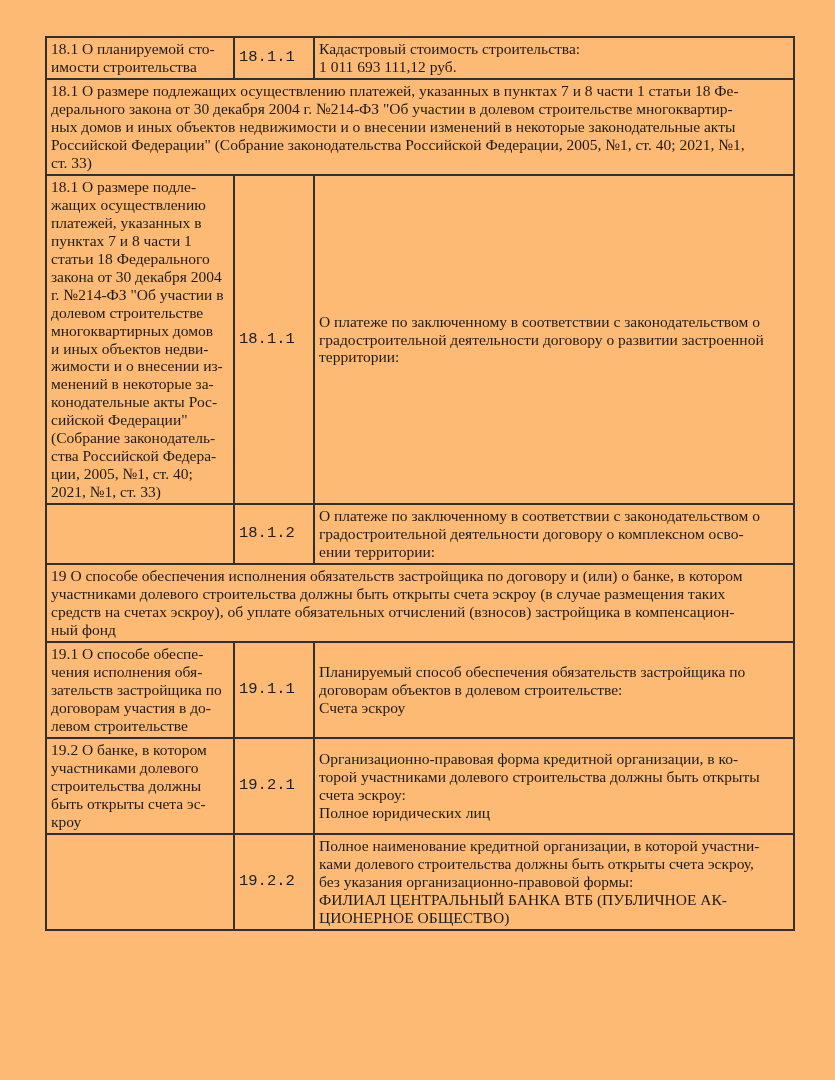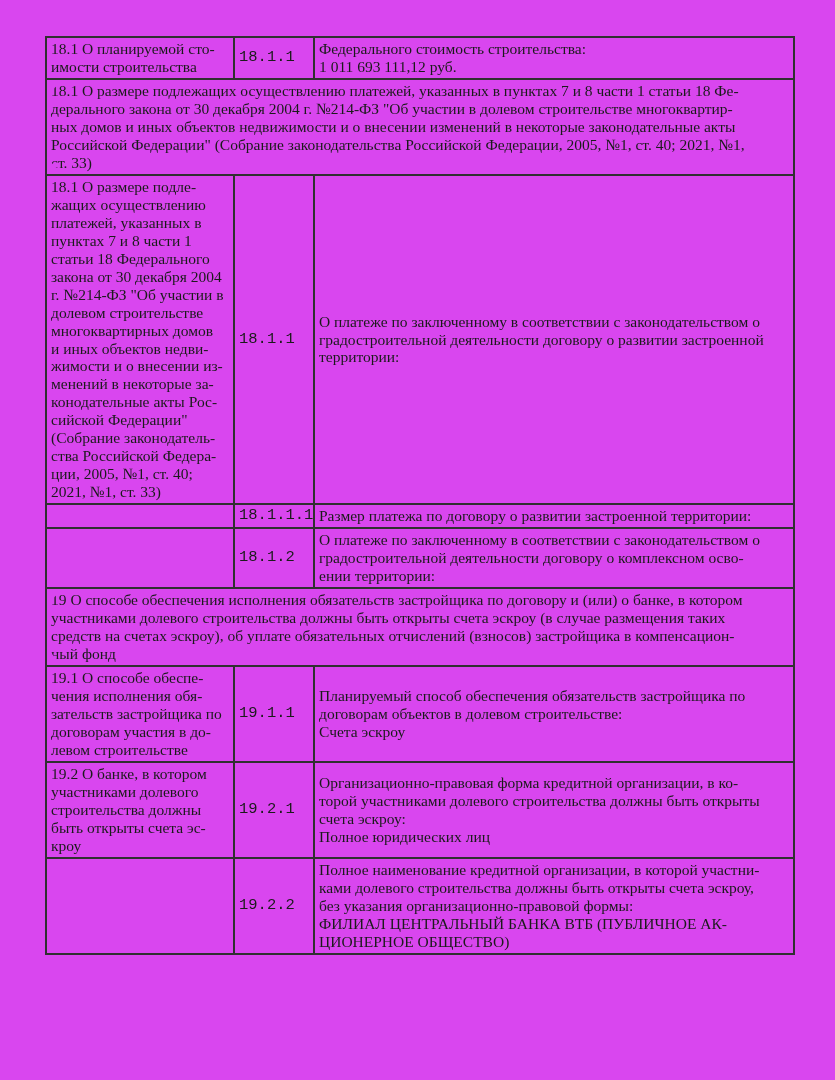--- a/index.html
+++ b/index.html
@@ -7,41 +7,41 @@
     padding: 0;
     background: #ffffff;
     font-family: "Liberation Serif", "DejaVu Serif", serif;
     color: #1b1b1b;
   }
   .page {
     width: 835px;
     height: 1080px;
     box-sizing: border-box;
     padding: 36px 40px 0 45px;
-    background: #d946ef;
+    background: #fdba74;
     overflow: hidden;
   }
   table.decl {
     border-collapse: collapse;
     table-layout: fixed;
     width: 750px;
     font-size: 15.5px;
     line-height: 1.16;
   }
   table.decl td {
     border: 2px solid #303030;
     vertical-align: middle;
     padding: 2px 4px;
     overflow: hidden;
   }
   td.c1 { padding: 1px 3px; }
   td.c2 { padding: 1px 3px; font-family: Liberation Mono, monospace; }
   .txt { white-space: pre-line; }
   .field-value { font-weight: normal; }
-  td.span-cell { padding: 2px 4px; border-radius: 25px; }
+  td.span-cell { padding: 2px 4px; }
 </style>
 </head>
 <body>
 
 <div class="page">
   <table class="decl">
     <colgroup>
       <col style="width:188px">
       <col style="width:80px">
       <col>
@@ -50,21 +50,21 @@
 
       <tr>
         <td class="c1">
             <div class="txt">18.1 О планируемой сто-
 имости строительства</div>
           </td>
         <td class="c2">
             <div class="txt">18.1.1</div>
           </td>
         <td class="c3">
-            <div class="txt">Федерального стоимость строительства:</div>
+            <div class="txt">Кадастровый стоимость строительства:</div>
             <div class="txt field-value">1 011 693 111,12 руб.</div>
           </td>
       </tr>
 
       <tr>
         <td class="span-cell" colspan="3">
             <div class="txt">18.1 О размере подлежащих осуществлению платежей, указанных в пунктах 7 и 8 части 1 статьи 18 Фе-
 дерального закона от 30 декабря 2004 г. №214-ФЗ "Об участии в долевом строительстве многоквартир-
 ных домов и иных объектов недвижимости и о внесении изменений в некоторые законодательные акты
 Российской Федерации" (Собрание законодательства Российской Федерации, 2005, №1, ст. 40; 2021, №1,
@@ -96,31 +96,20 @@
         <td class="c2">
             <div class="txt">18.1.1</div>
           </td>
         <td class="c3">
             <div class="txt">О платеже по заключенному в соответствии с законодательством о
 градостроительной деятельности договору о развитии застроенной
 территории:</div>
           </td>
       </tr>
 
-      <tr>
-        <td class="c1">
-            <div class="txt"></div>
-          </td>
-        <td class="c2">
-            <div class="txt">18.1.1.1</div>
-          </td>
-        <td class="c3">
-            <div class="txt">Размер платежа по договору о развитии застроенной территории:</div>
-          </td>
-      </tr>
 
       <tr>
         <td class="c1">
             <div class="txt"></div>
           </td>
         <td class="c2">
             <div class="txt">18.1.2</div>
           </td>
         <td class="c3">
             <div class="txt">О платеже по заключенному в соответствии с законодательством о

